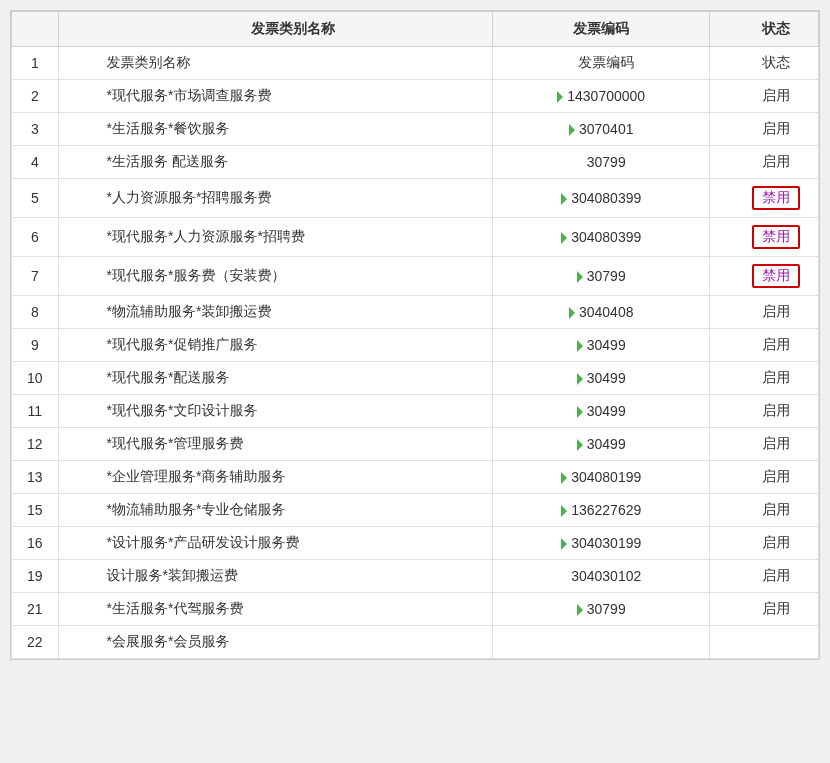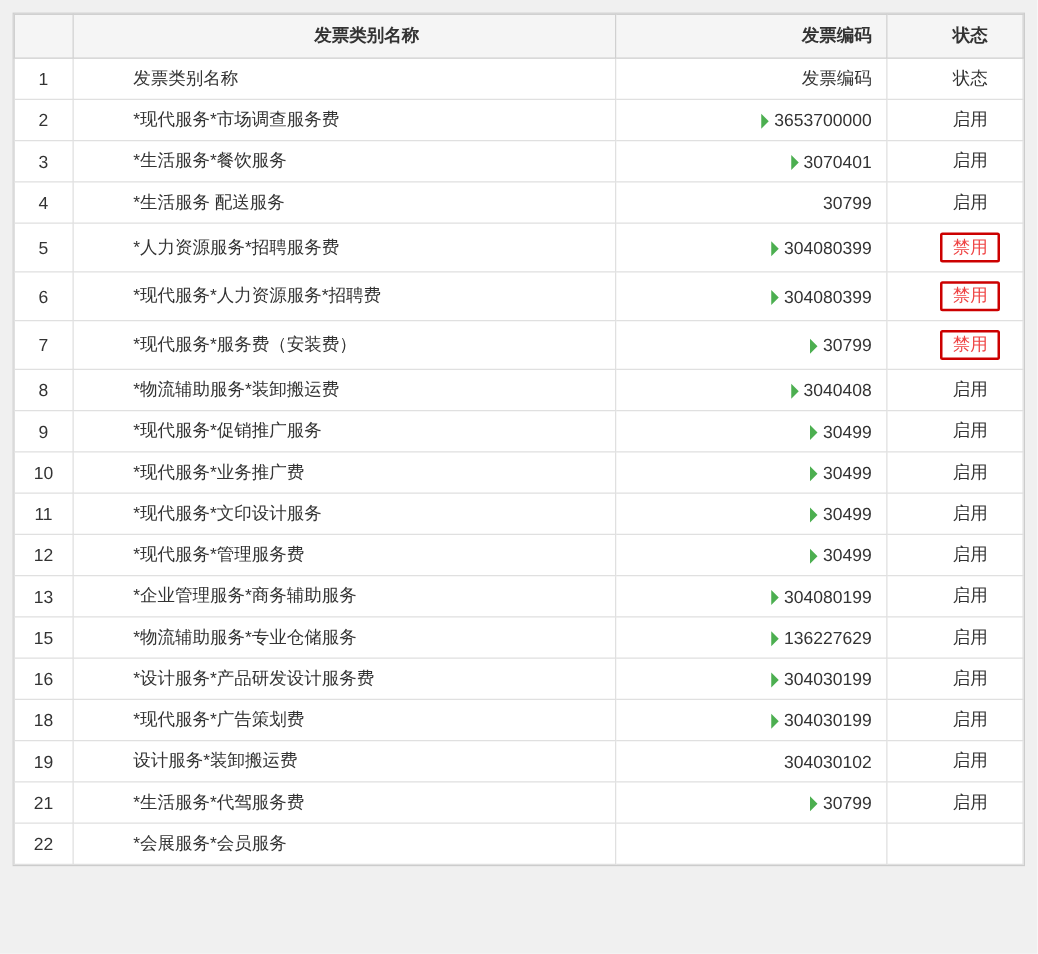--- a/index.html
+++ b/index.html
@@ -47,32 +47,32 @@
     .col-num {
       width: 45px;
       text-align: center;
     }
     .col-name {
       width: 420px;
       padding-left: 48px;
     }
     .col-code {
       width: 210px;
-      text-align: right;
+      text-align: center;
     }
     .col-status {
       width: 105px;
       text-align: center;
       padding-left: 36px;
     }
     .status-enabled {
       color: #333;
     }
     .status-disabled {
-      color: #ef4444;
+      color: #a21caf;
       border: 2px solid #cc0000;
       display: inline-block;
       padding: 1px 8px;
       border-radius: 2px;
     }
     .code-marker {
       display: inline-block;
       width: 0;
       height: 0;
       border-top: 6px solid transparent;
@@ -103,21 +103,21 @@
     <tbody id="table-body">
     <tr>
           <td class="col-num">1</td>
           <td class="col-name">发票类别名称</td>
           <td class="col-code"><span class="no-marker"></span><span>发票编码</span></td>
           <td class="col-status"><span class="status-enabled">状态</span></td>
         </tr>
         <tr>
           <td class="col-num">2</td>
           <td class="col-name">*现代服务*市场调查服务费</td>
-          <td class="col-code"><span class="code-marker"></span><span>3653700000</span></td>
+          <td class="col-code"><span class="code-marker"></span><span>1430700000</span></td>
           <td class="col-status"><span class="status-enabled">启用</span></td>
         </tr>
         <tr>
           <td class="col-num">3</td>
           <td class="col-name">*生活服务*餐饮服务</td>
           <td class="col-code"><span class="code-marker"></span><span>3070401</span></td>
           <td class="col-status"><span class="status-enabled">启用</span></td>
         </tr>
         <tr>
           <td class="col-num">4</td>
@@ -150,21 +150,21 @@
           <td class="col-status"><span class="status-enabled">启用</span></td>
         </tr>
         <tr>
           <td class="col-num">9</td>
           <td class="col-name">*现代服务*促销推广服务</td>
           <td class="col-code"><span class="code-marker"></span><span>30499</span></td>
           <td class="col-status"><span class="status-enabled">启用</span></td>
         </tr>
         <tr>
           <td class="col-num">10</td>
-          <td class="col-name">*现代服务*业务推广费</td>
+          <td class="col-name">*现代服务*配送服务</td>
           <td class="col-code"><span class="code-marker"></span><span>30499</span></td>
           <td class="col-status"><span class="status-enabled">启用</span></td>
         </tr>
         <tr>
           <td class="col-num">11</td>
           <td class="col-name">*现代服务*文印设计服务</td>
           <td class="col-code"><span class="code-marker"></span><span>30499</span></td>
           <td class="col-status"><span class="status-enabled">启用</span></td>
         </tr>
         <tr>
@@ -181,26 +181,20 @@
         </tr>
         <tr>
           <td class="col-num">15</td>
           <td class="col-name">*物流辅助服务*专业仓储服务</td>
           <td class="col-code"><span class="code-marker"></span><span>136227629</span></td>
           <td class="col-status"><span class="status-enabled">启用</span></td>
         </tr>
         <tr>
           <td class="col-num">16</td>
           <td class="col-name">*设计服务*产品研发设计服务费</td>
-          <td class="col-code"><span class="code-marker"></span><span>304030199</span></td>
-          <td class="col-status"><span class="status-enabled">启用</span></td>
-        </tr>
-        <tr>
-          <td class="col-num">18</td>
-          <td class="col-name">*现代服务*广告策划费</td>
           <td class="col-code"><span class="code-marker"></span><span>304030199</span></td>
           <td class="col-status"><span class="status-enabled">启用</span></td>
         </tr>
         <tr>
           <td class="col-num">19</td>
           <td class="col-name">设计服务*装卸搬运费</td>
           <td class="col-code"><span class="no-marker"></span><span>304030102</span></td>
           <td class="col-status"><span class="status-enabled">启用</span></td>
         </tr>
         <tr>

